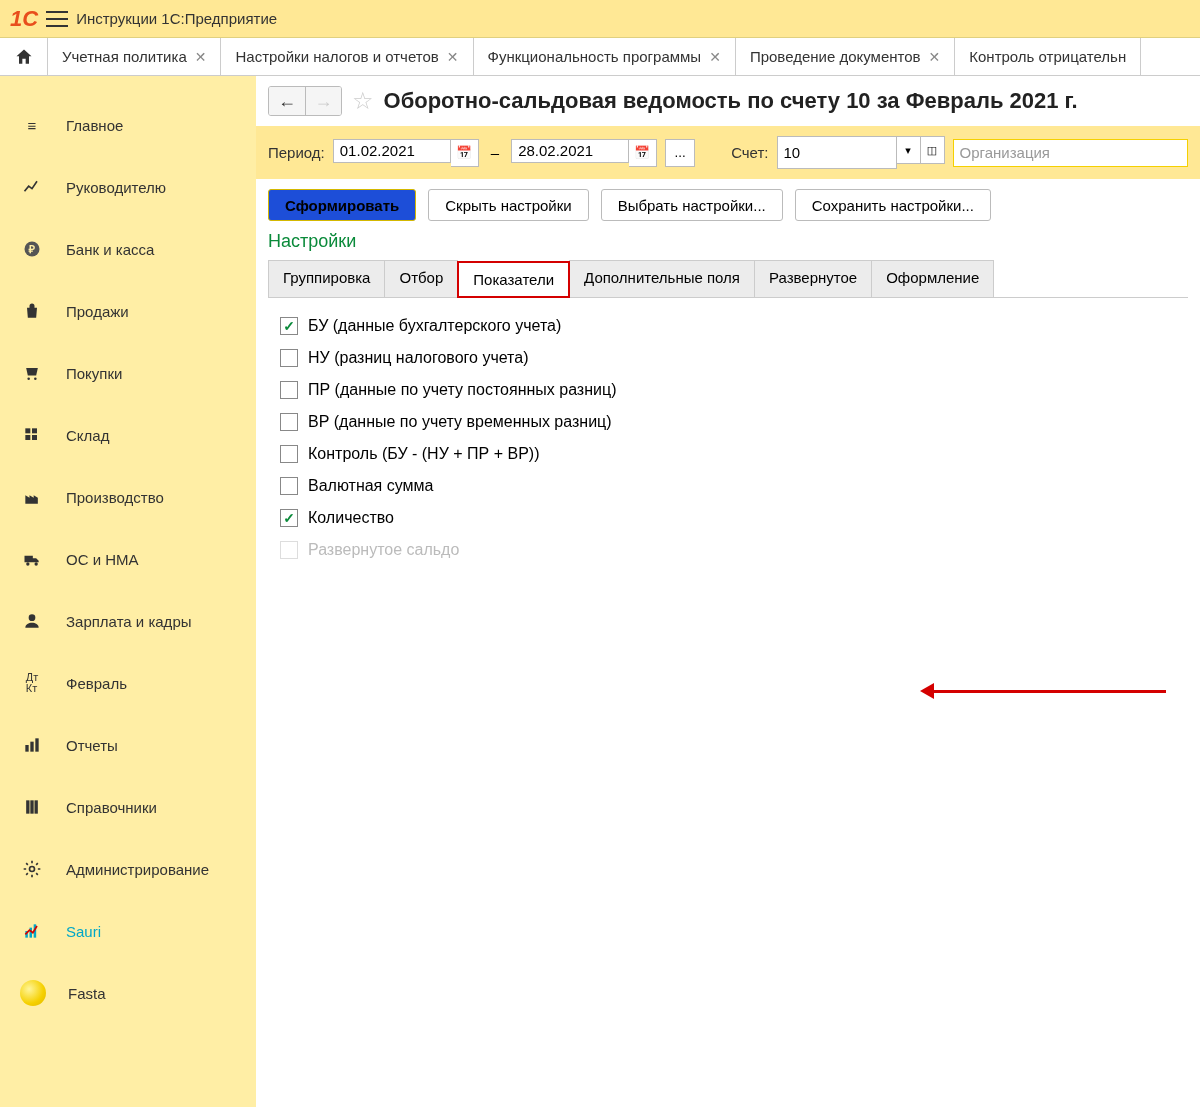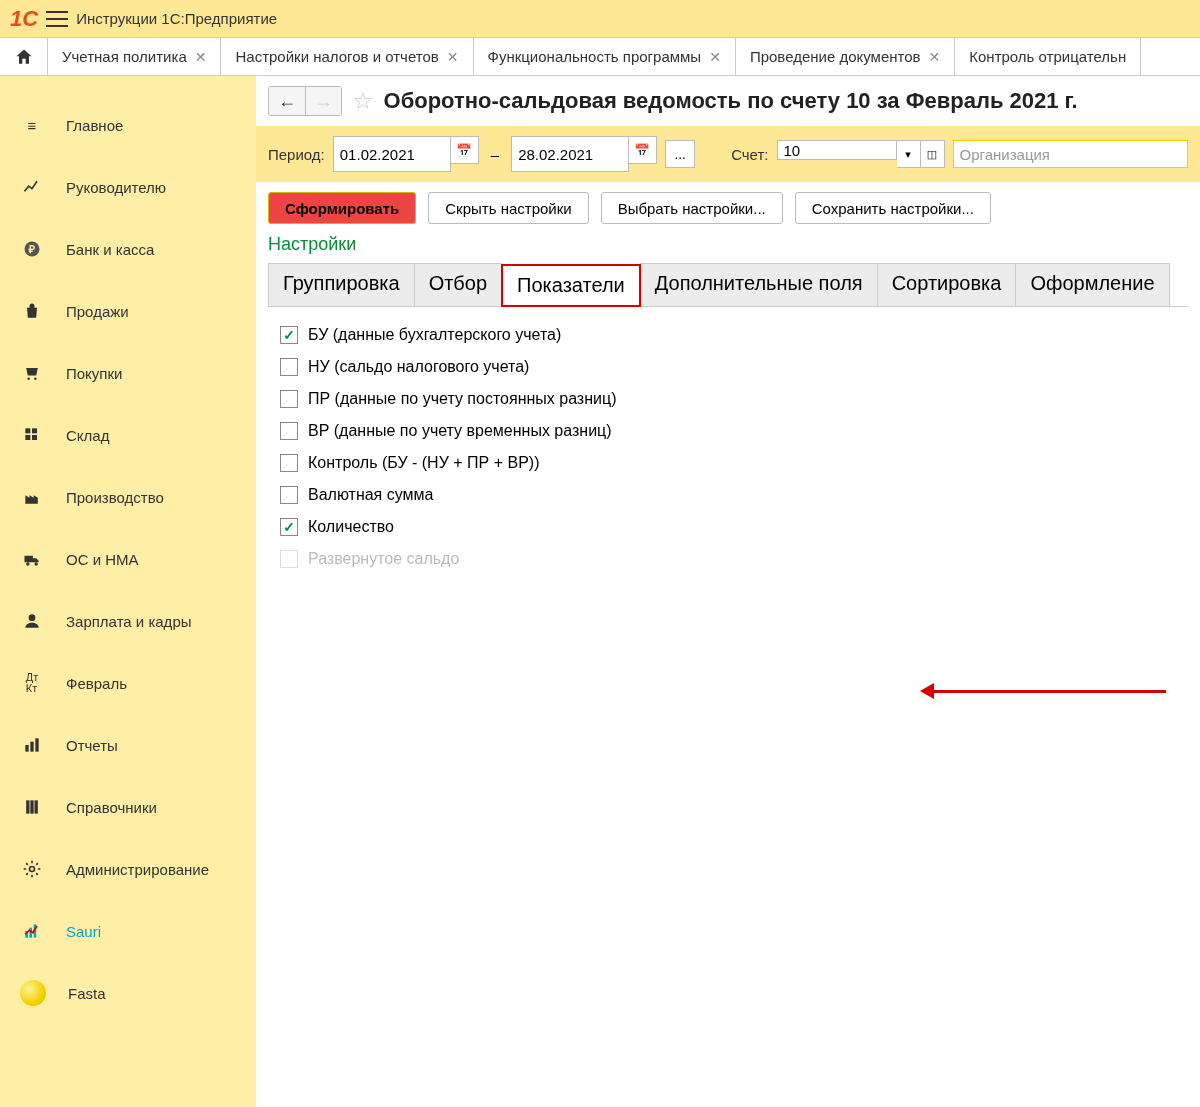--- a/index.html
+++ b/index.html
@@ -28,36 +28,36 @@
 .navbtns { display: flex; border: 1px solid #bbb; border-radius: 3px; overflow: hidden; }
 .navbtn { width: 36px; height: 28px; display: flex; align-items: center; justify-content: center; background: #f5f5f5; cursor: pointer; font-size: 18px; color: #333; }
 .navbtn.disabled { color: #ccc; }
 .navbtn + .navbtn { border-left: 1px solid #bbb; }
 .star { font-size: 24px; color: #ccc; cursor: pointer; }
 .page-title { font-size: 22px; color: #222; font-weight: bold; }
 
 .filterbar { background: #ffe895; padding: 10px 12px; display: flex; align-items: center; gap: 8px; font-size: 15px; }
 .filterbar label { color: #333; }
 .date-input { display: flex; }
-.date-input input { width: 118px; height: 36px; border: 1px solid #bbb; padding: 0 6px; font-size: 15px; }
+.date-input input { width: 118px; height: 24px; border: 1px solid #bbb; padding: 0 6px; font-size: 15px; }
 .date-input .cal { width: 28px; height: 28px; border: 1px solid #bbb; border-left: none; background: #fff; display: flex; align-items: center; justify-content: center; cursor: pointer; font-size: 13px; }
 .dash { margin: 0 4px; }
 .dots-btn { width: 30px; height: 28px; border: 1px solid #bbb; background: #fff; cursor: pointer; }
 .acct-field { display: flex; }
-.acct-field input { width: 120px; height: 20px; border: 1px solid #bbb; padding: 0 6px; font-size: 15px; }
+.acct-field input { width: 120px; height: 33px; border: 1px solid #bbb; padding: 0 6px; font-size: 15px; }
 .acct-field .dd, .acct-field .open { width: 24px; height: 28px; border: 1px solid #bbb; border-left: none; background: #fff; display: flex; align-items: center; justify-content: center; cursor: pointer; font-size: 11px; }
 .org-field { flex: 1; height: 28px; border: 1px solid #f5d000; background: #fff; padding: 0 6px; font-size: 15px; color: #999; display: flex; align-items: center; }
 
 .buttonbar { padding: 10px 12px; display: flex; gap: 12px; }
 .btn { height: 32px; padding: 0 16px; border: 1px solid #bbb; background: #fff; border-radius: 3px; cursor: pointer; font-size: 15px; }
-.btn.primary { background: #ef4444; border-color: #d4b800; font-weight: bold; }
+.btn.primary { background: #1d4ed8; border-color: #d4b800; font-weight: bold; }
 
 .settings-header { color: #0a8a3a; font-size: 18px; padding: 0 12px 8px; }
 .tabs2 { display: flex; border-bottom: 1px solid #ccc; margin: 0 12px; }
-.tab2 { padding: 8px 14px; border: 1px solid #ccc; border-bottom: none; background: #ececec; font-size: 20px; cursor: pointer; margin-right: -1px; }
+.tab2 { padding: 8px 14px; border: 1px solid #ccc; border-bottom: none; background: #ececec; font-size: 15px; cursor: pointer; margin-right: -1px; }
 .tab2.active { background: #fff; border: 2px solid #d40000; position: relative; top: 1px; }
 
 .checklist { padding: 12px 24px; }
 .chk { display: flex; align-items: center; gap: 10px; height: 32px; font-size: 16px; cursor: pointer; }
 .chk.disabled { color: #bbb; align-items: center; }
 .chkbox { width: 18px; height: 18px; border: 1px solid #888; background: #fff; display: flex; align-items: center; justify-content: center; font-size: 14px; color: #0a8a3a; font-weight: bold; }
 .chk.disabled .chkbox { border-color: #ddd; }
 
 .arrow-annot { position: absolute; left: 670px; top: 614px; pointer-events: none; }
 .arrow-line { width: 240px; height: 3px; background: #d40000; position: relative; }
@@ -275,32 +275,32 @@
       <button class="btn">Сохранить настройки...</button>
     </div>
 
     <div class="settings-header">Настройки</div>
 
     <div class="tabs2">
       <div class="tab2">Группировка</div>
       <div class="tab2">Отбор</div>
       <div class="tab2 active">Показатели</div>
       <div class="tab2">Дополнительные поля</div>
-      <div class="tab2">Сортировка</div>
+      <div class="tab2">Развернутое</div>
       <div class="tab2">Оформление</div>
     </div>
 
     <div class="checklist" id="indicator-list">
         <div class="chk">
           <div class="chkbox">✓</div>
           <span>БУ (данные бухгалтерского учета)</span>
         </div>
         <div class="chk">
           <div class="chkbox"></div>
-          <span>НУ (сальдо налогового учета)</span>
+          <span>НУ (разниц налогового учета)</span>
         </div>
         <div class="chk">
           <div class="chkbox"></div>
           <span>ПР (данные по учету постоянных разниц)</span>
         </div>
         <div class="chk">
           <div class="chkbox"></div>
           <span>ВР (данные по учету временных разниц)</span>
         </div>
         <div class="chk">

